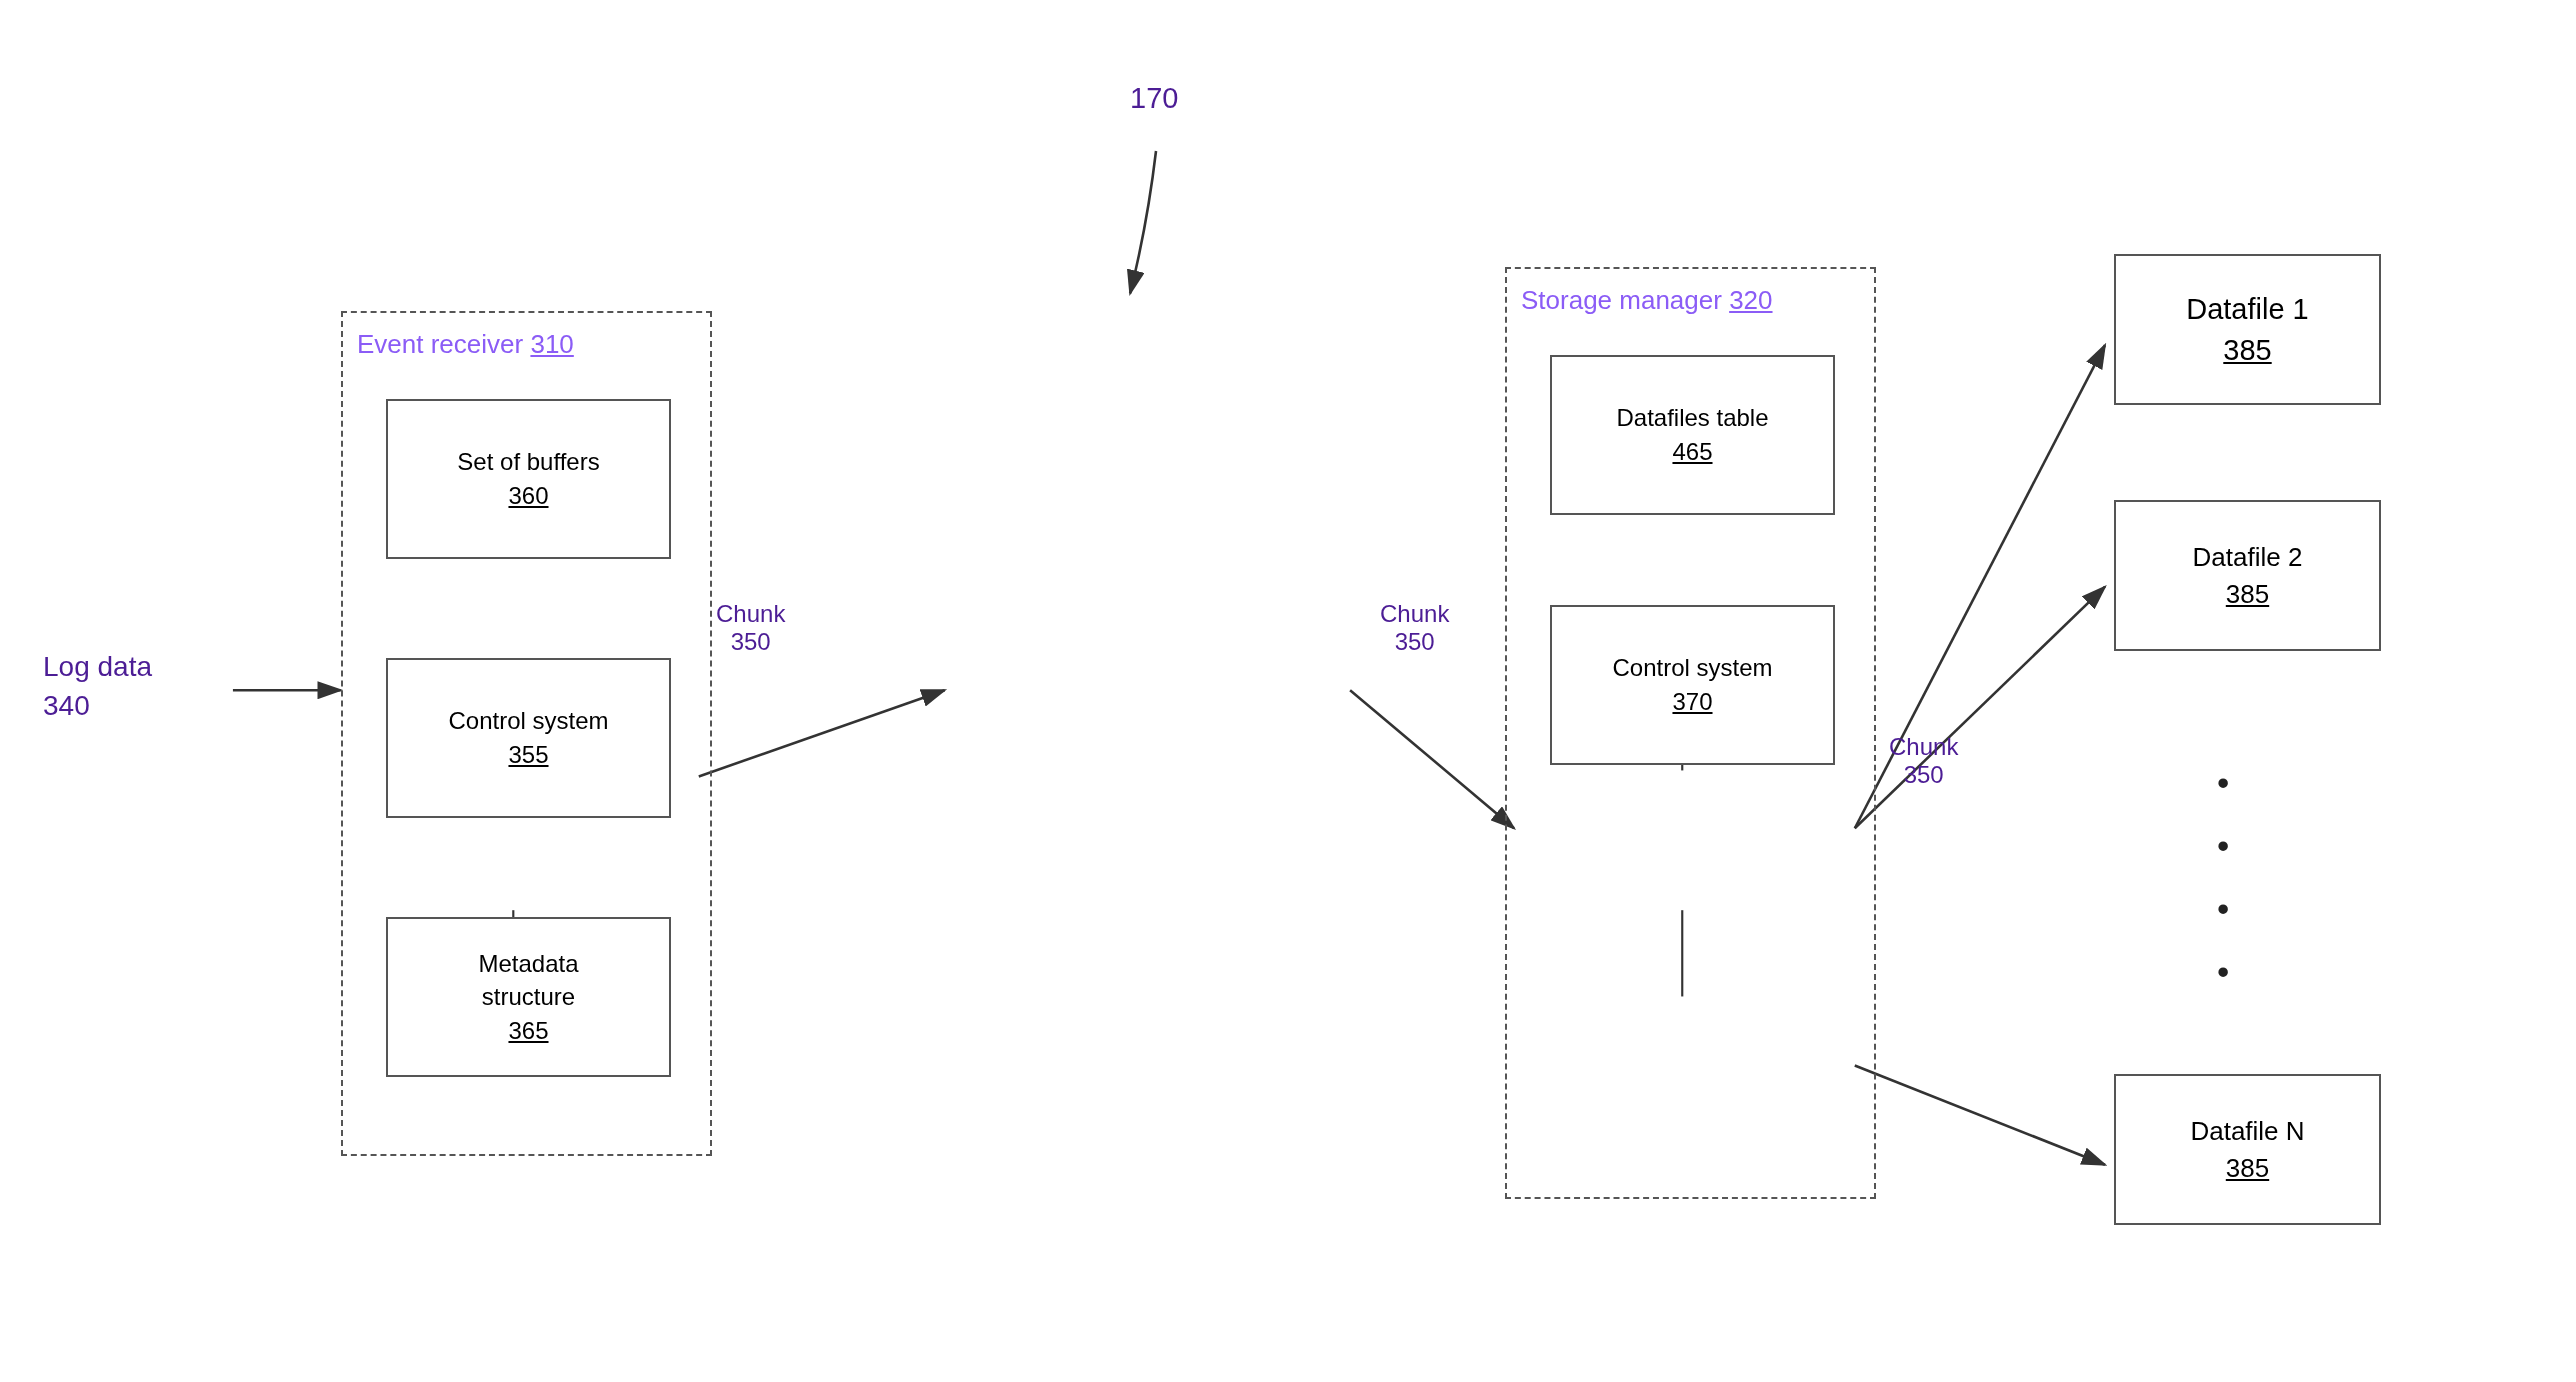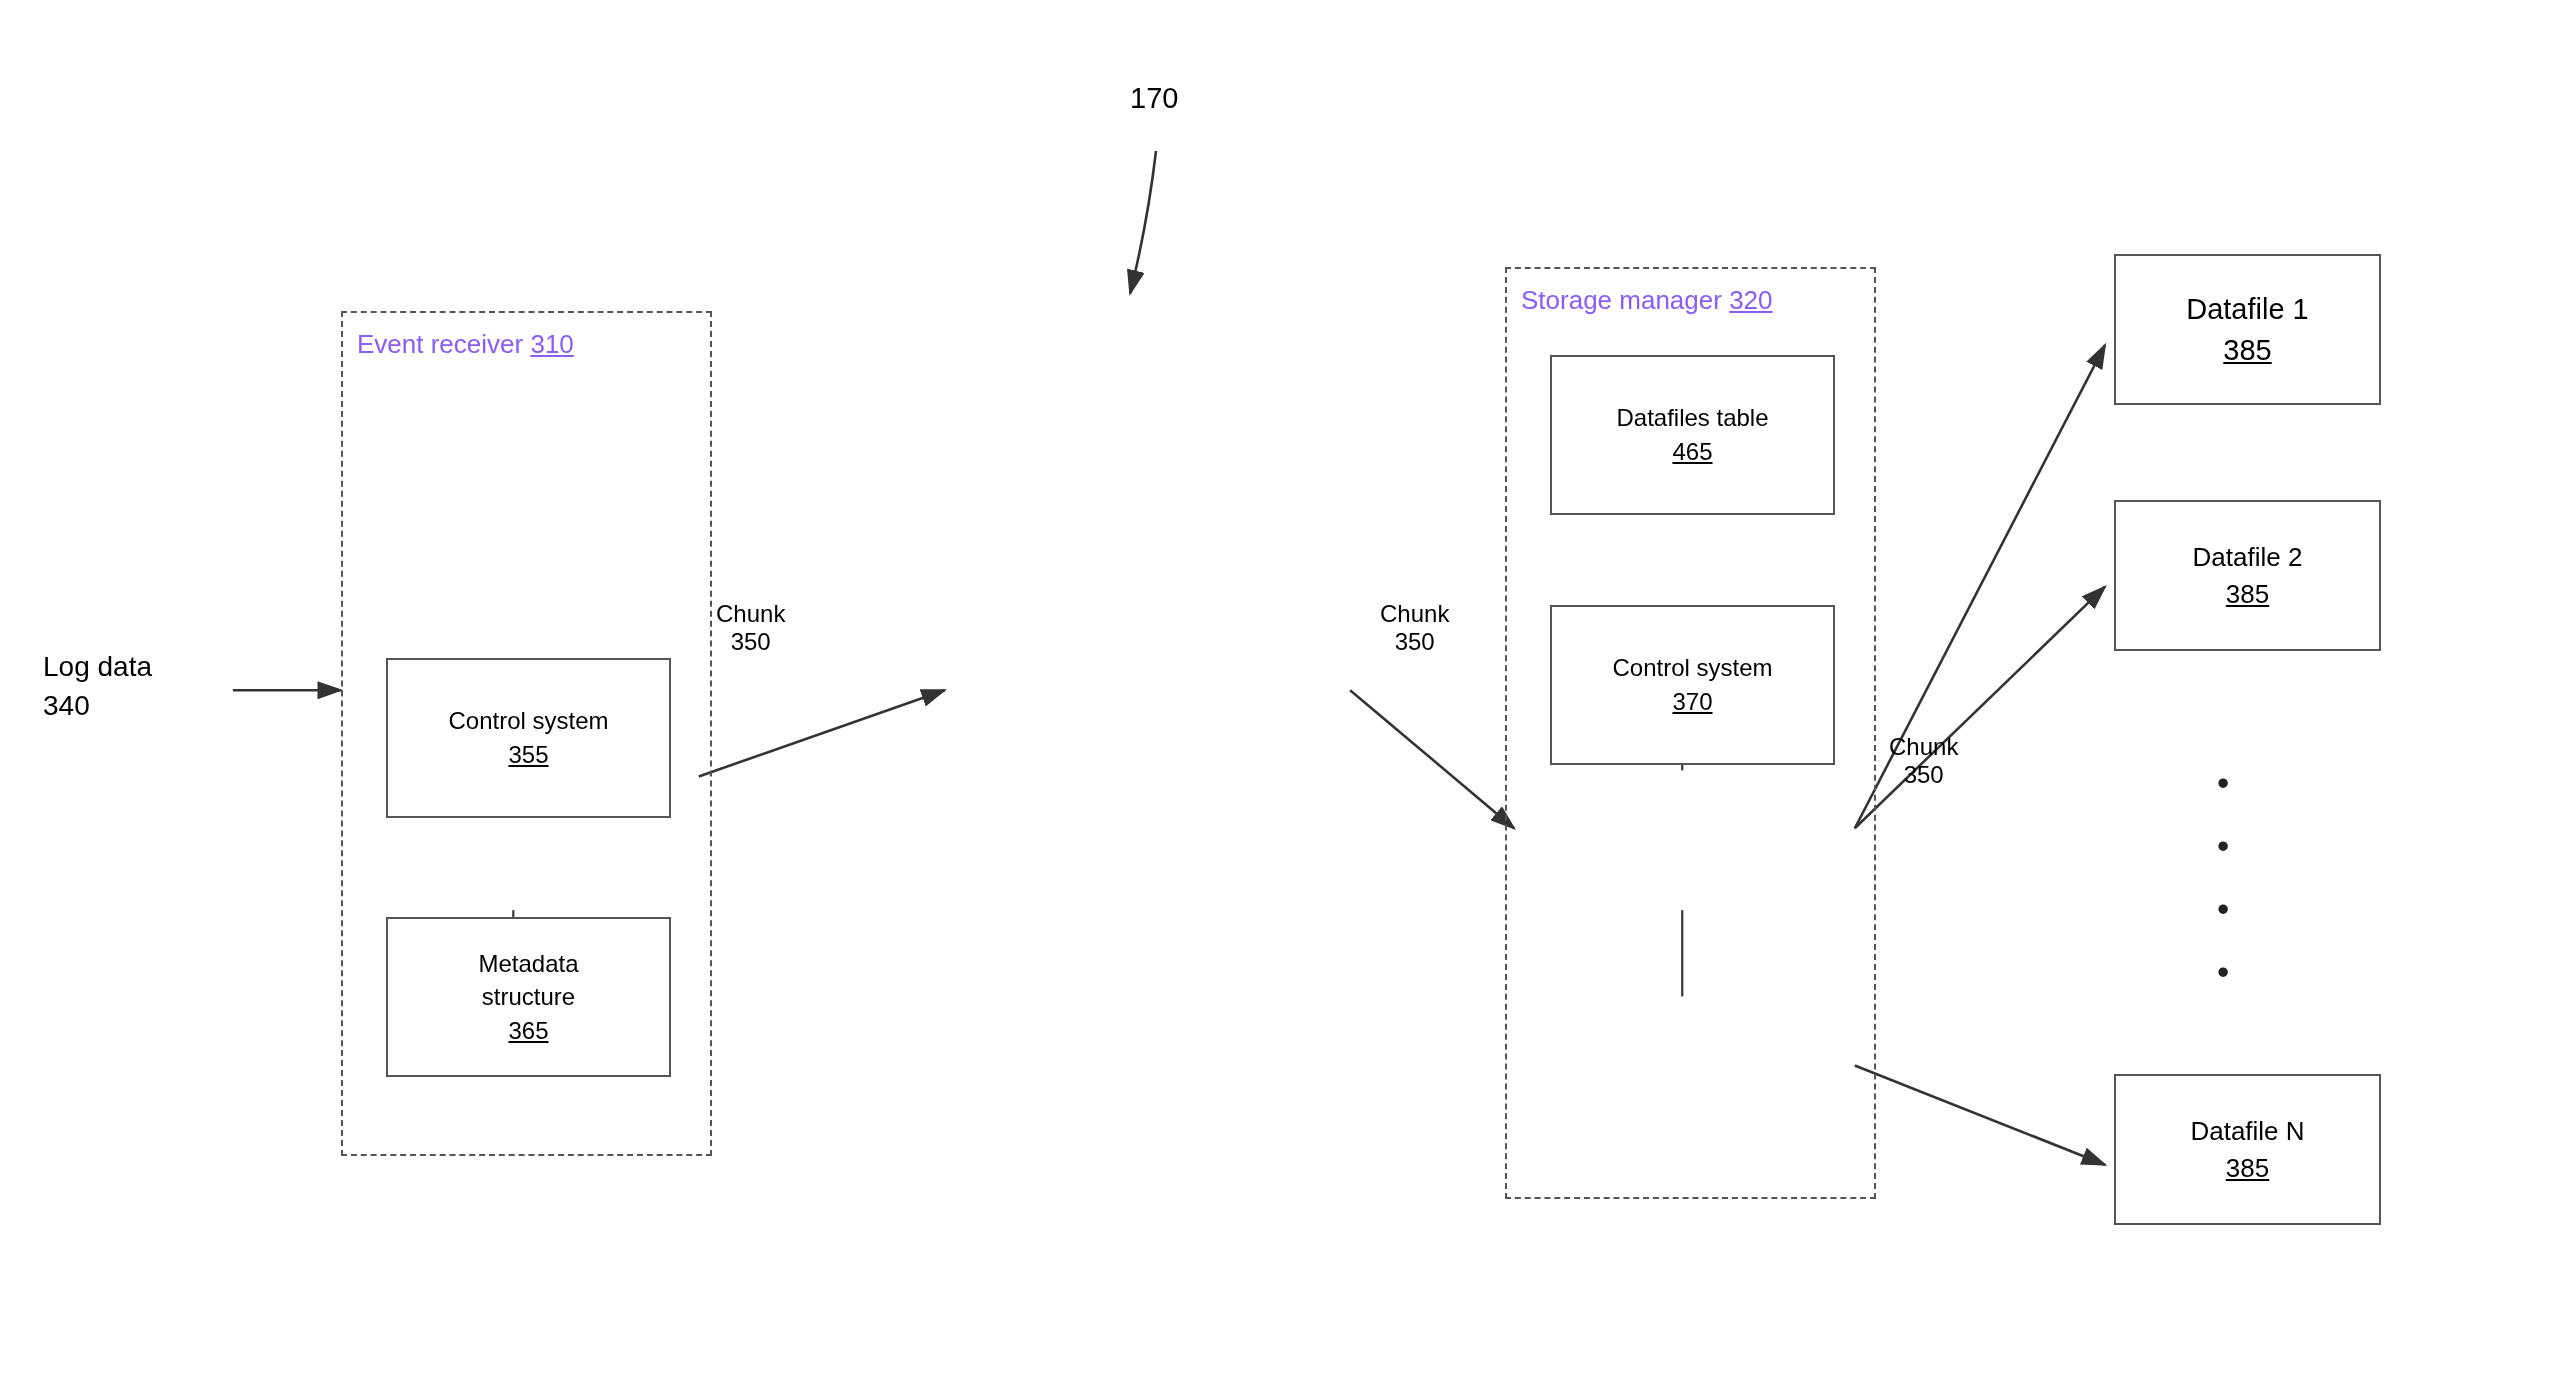--- a/index.html
+++ b/index.html
@@ -40,21 +40,21 @@
       justify-content: center;
       text-align: center;
       font-size: 24px;
       line-height: 1.4;
     }
 
     
     .label {
       position: absolute;
       font-size: 26px;
-      color: #000000;
+      color: #4c1d95;
       text-align: left;
     }
 
     
     .arrow-svg {
       position: absolute;
       top: 0; left: 0;
       width: 2576px;
       height: 1383px;
       pointer-events: none;
@@ -128,20 +128,26 @@
     <div>Log data</div>
     <div>340</div>
   </div>
 
   <div class="dashed-box" style="left:341px; top:311px; width:371px; height:845px;">
     <div class="section-label" style="top:15.5px; left:14px; font-size:26px;">
       <span>Event receiver</span>
       <span> </span><span class="ref-underline">310</span>
     </div>
 
+    <div class="solid-box" style="left:43px; top:86px; width:285px; height:160px; font-size:24px;">
+      <div>
+        <div>Set of buffers</div>
+        <div class="ref-underline">360</div>
+      </div>
+    </div>
 
     <div class="solid-box" style="left:43px; top:345px; width:285px; height:160px; font-size:24px;">
       <div>
         <div>Control system</div>
         <div class="ref-underline">355</div>
       </div>
     </div>
 
     <div class="solid-box" style="left:43px; top:604px; width:285px; height:160px; font-size:24px;">
       <div>

